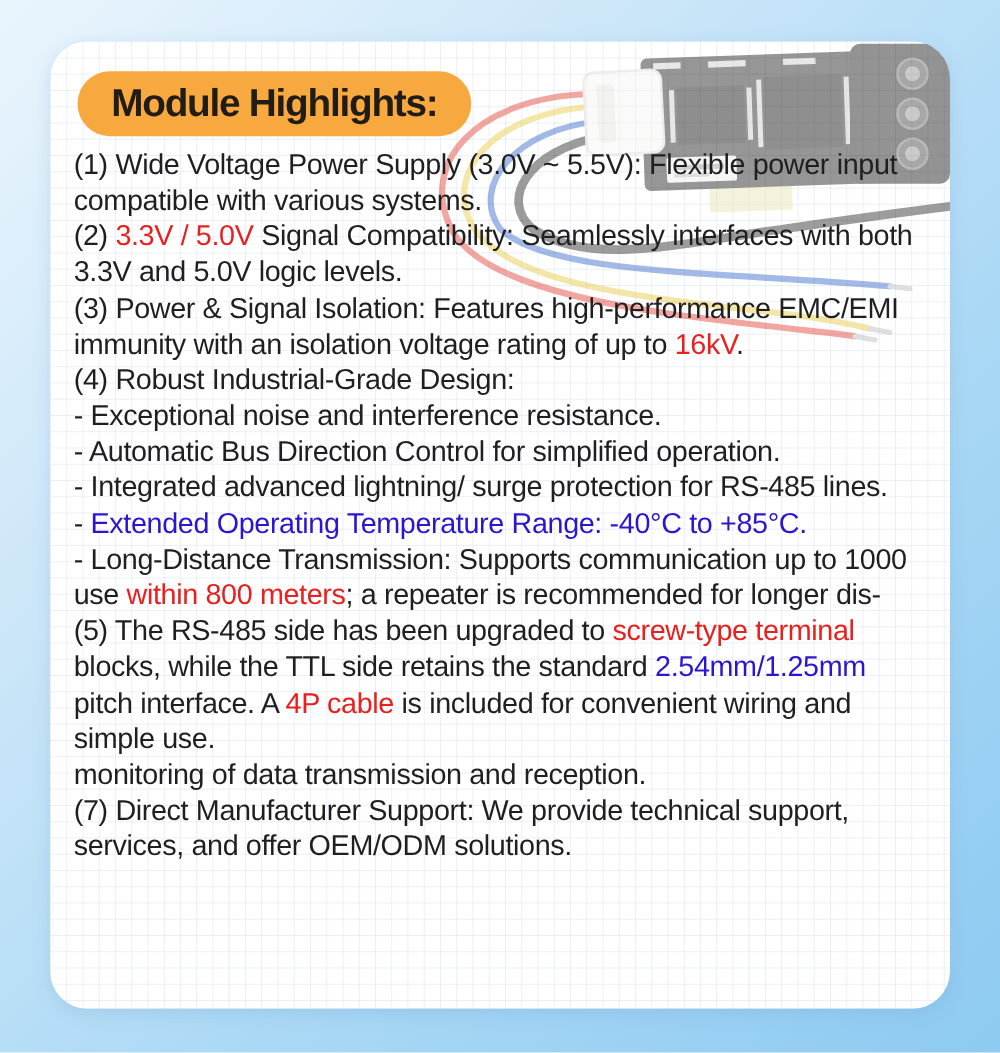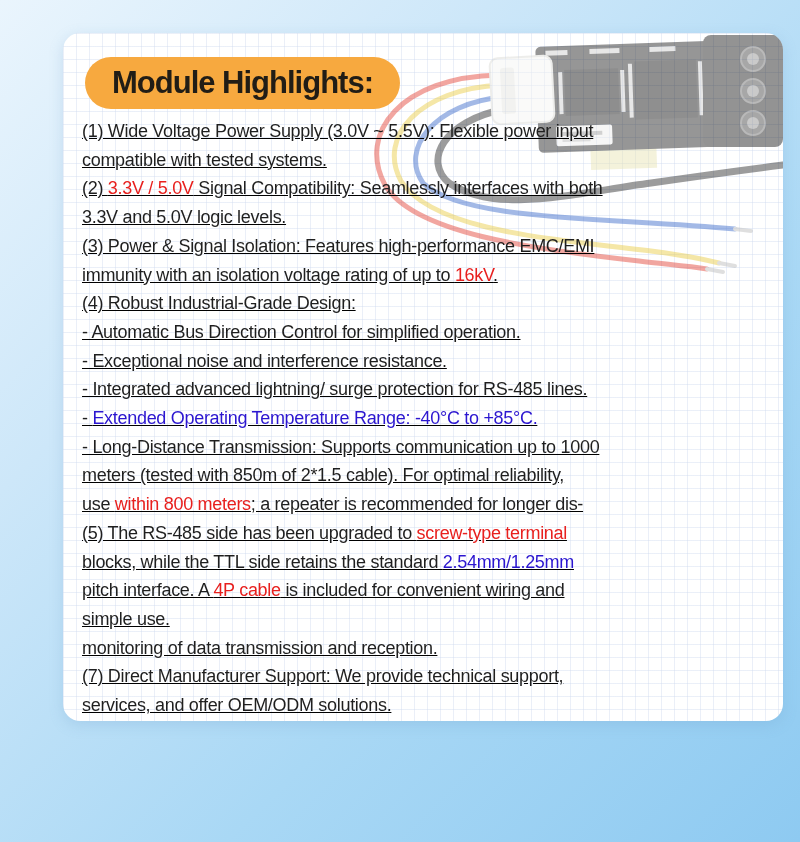--- a/index.html
+++ b/index.html
@@ -3,46 +3,45 @@
 <meta charset="utf-8">
 <style>
   html,body{margin:0;padding:0;}
   body{
     width:800px;height:842px;overflow:hidden;
     font-family:"Liberation Sans",sans-serif;
     background:linear-gradient(135deg,#eaf5fd 0%,#cde7f9 30%,#a9d8f5 65%,#8ecaf1 100%);
     position:relative;
   }
   .card{
-    position:absolute;left:40px;top:33px;width:720px;height:688px;
+    position:absolute;left:40px;top:33px;width:720px;height:774px;
     background-color:#ffffff;
     background-image:
       linear-gradient(to right,rgba(210,220,240,0.45) 1px,transparent 1px),
       linear-gradient(to bottom,rgba(210,220,240,0.45) 1px,transparent 1px);
     background-size:13px 13px;
-    border-radius:17px;
+    border-radius:30px;
     box-shadow:0 4px 14px rgba(110,160,205,0.25);
     overflow:hidden;
-    margin-left:23px;
   }
   .photo{
     position:absolute;top:0;right:0;width:432px;height:252px;
     opacity:0.45;pointer-events:none;
   }
   .badge{
     position:absolute;left:22px;top:24px;height:52px;
     padding:0 27px;border-radius:28px;
     display:flex;align-items:center;
     font-size:31px;font-weight:bold;letter-spacing:-1px;
     z-index:3;
   }
   .features{
     position:absolute;left:19px;top:84px;width:692px;
-    font-size:18px;line-height:28.7px;letter-spacing:-0.3px;
-    z-index:2;white-space:nowrap;text-decoration:underline;
+    font-size:23px;line-height:28.7px;letter-spacing:-0.3px;
+    z-index:2;white-space:nowrap;
   }
 </style>
 </head>
 <body style="background: linear-gradient(135deg, rgb(234, 245, 253) 0%, rgb(205, 231, 249) 30%, rgb(169, 216, 245) 65%, rgb(142, 202, 241) 100%);">
 
 <div class="page">
   <div class="card">
 
     <svg class="photo" viewBox="0 0 432 252">
 
@@ -99,32 +98,31 @@
         <rect x="150" y="34" width="14" height="46" rx="3" fill="#e3e3de" transform="rotate(-3 171 57)"></rect>
       </g>
     </svg>
 
     <div class="badge" style="background: rgb(247, 169, 63); color: rgb(33, 29, 22);">
       <span>Module Highlights:</span>
     </div>
 
     <div class="features" id="features">
         <div class="line"><span style="color: rgb(31, 31, 31);">(1) Wide Voltage Power Supply (3.0V ~ 5.5V): Flexible power input</span></div>
-        <div class="line"><span style="color: rgb(31, 31, 31);">compatible with tested systems.</span></div>
+        <div class="line"><span style="color: rgb(31, 31, 31);">compatible with various systems.</span></div>
         <div class="line"><span style="color: rgb(31, 31, 31);">(2) </span><span style="color: rgb(232, 32, 30);">3.3V / 5.0V</span><span style="color: rgb(31, 31, 31); text-align: center;"> Signal Compatibility: Seamlessly interfaces with both</span></div>
         <div class="line"><span style="color: rgb(31, 31, 31);">3.3V and 5.0V logic levels.</span></div>
         <div class="line"><span style="color: rgb(31, 31, 31);">(3) Power &amp; Signal Isolation: Features high-performance EMC/EMI</span></div>
         <div class="line"><span style="color: rgb(31, 31, 31);">immunity with an isolation voltage rating of up to </span><span style="color: rgb(232, 32, 30);">16kV</span><span style="color: rgb(31, 31, 31);">.</span></div>
         <div class="line"><span style="color: rgb(31, 31, 31); text-align: center;">(4) Robust Industrial-Grade Design:</span></div>
+        <div class="line"><span style="color: rgb(31, 31, 31);">- Exceptional noise and interference resistance.</span></div>
         <div class="line"><span style="color: rgb(31, 31, 31);">- Automatic Bus Direction Control for simplified operation.</span></div>
-        <div class="line"><span style="color: rgb(31, 31, 31);">- Exceptional noise and interference resistance.</span></div>
         <div class="line"><span style="color: rgb(31, 31, 31);">- Integrated advanced lightning/ surge protection for RS-485 lines.</span></div>
         <div class="line"><span style="color: rgb(31, 31, 31);">- </span><span style="color: rgb(43, 22, 208);">Extended Operating Temperature Range: -40°C to +85°C.</span></div>
         <div class="line"><span style="color: rgb(31, 31, 31);">- Long-Distance Transmission: Supports communication up to 1000</span></div>
-        <div class="line"><span style="color: rgb(31, 31, 31);">meters (tested with 850m of 2*1.5 cable). For optimal reliability,</span></div>
         <div class="line"><span style="color: rgb(31, 31, 31);">use </span><span style="color: rgb(232, 32, 30);">within 800 meters</span><span style="color: rgb(31, 31, 31);">; a repeater is recommended for longer dis-</span></div>
         <div class="line"><span style="color: rgb(31, 31, 31);">(5) The RS-485 side has been upgraded to </span><span style="color: rgb(232, 32, 30);">screw-type terminal</span></div>
         <div class="line"><span style="color: rgb(31, 31, 31);">blocks, while the TTL side retains the standard </span><span style="color: rgb(43, 22, 208);">2.54mm/1.25mm</span></div>
         <div class="line"><span style="color: rgb(31, 31, 31);">pitch interface. A </span><span style="color: rgb(232, 32, 30);">4P cable</span><span style="color: rgb(31, 31, 31);"> is included for convenient wiring and</span></div>
         <div class="line"><span style="color: rgb(31, 31, 31);">simple use.</span></div>
         <div class="line"><span style="color: rgb(31, 31, 31);">monitoring of data transmission and reception.</span></div>
         <div class="line"><span style="color: rgb(31, 31, 31);">(7) Direct Manufacturer Support: We provide technical support,</span></div>
         <div class="line"><span style="color: rgb(31, 31, 31);">services, and offer OEM/ODM solutions.</span></div>
       </div>
 

